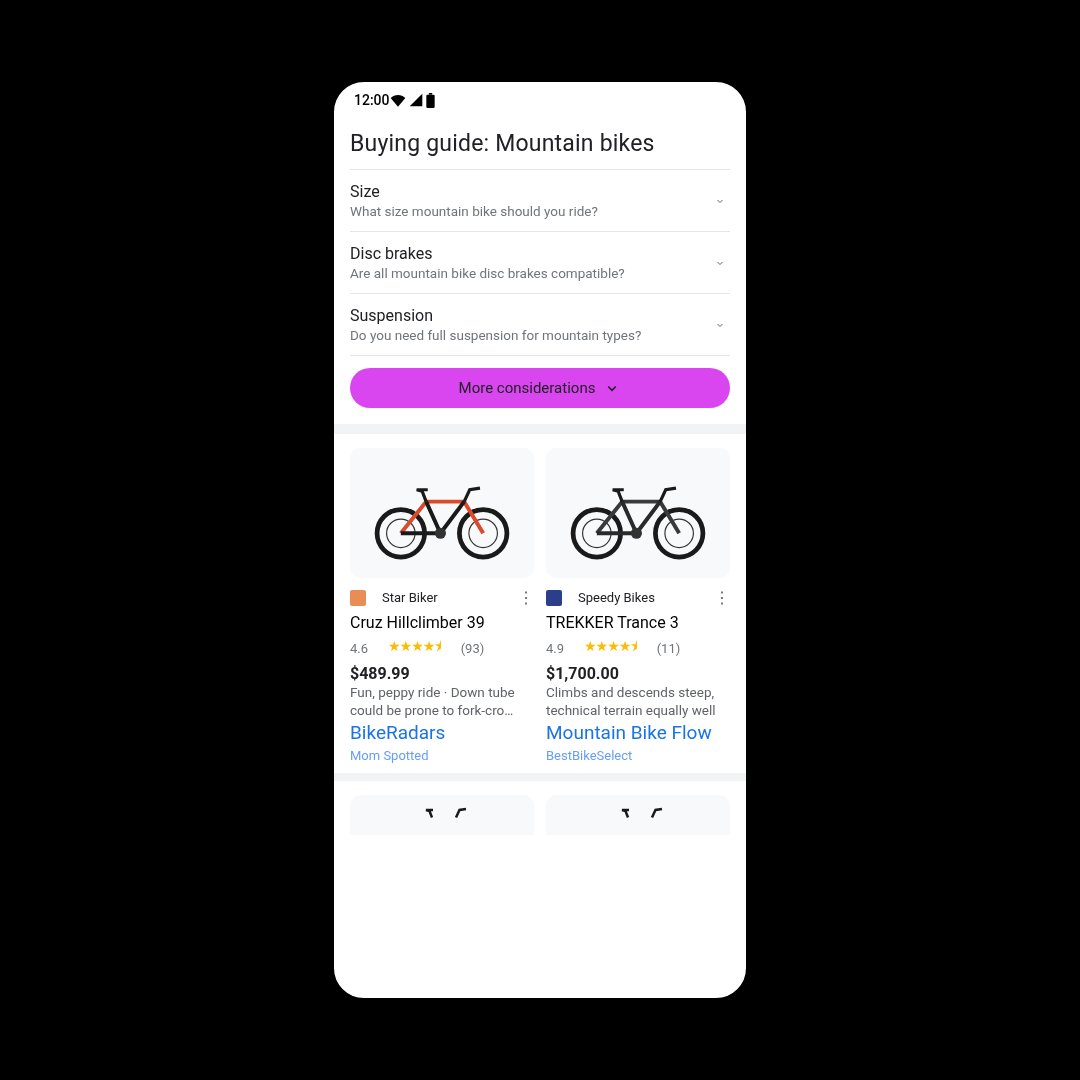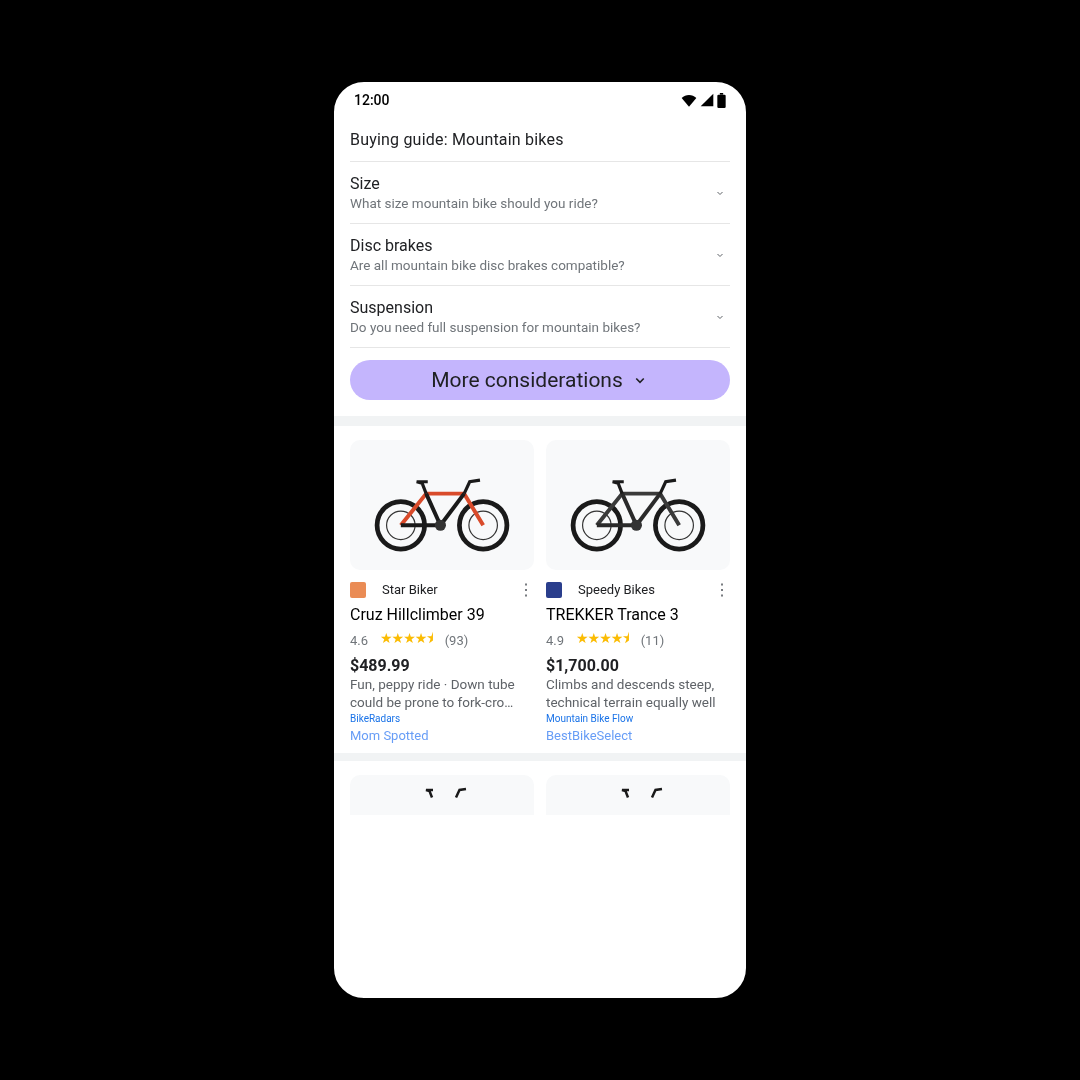--- a/index.html
+++ b/index.html
@@ -16,30 +16,29 @@
   width: 436px;
   height: 940px;
   background: #fff;
   border: 12px solid #000;
   border-radius: 42px;
   overflow: hidden;
   position: relative;
 }
 .status-bar {
   display: flex;
-  justify-content: space-between;
   align-items: center;
   padding: 10px 20px 2px 20px;
   font-size: 14px;
   font-weight: 500;
   color: #000;
 }
 .status-icons { display: flex; gap: 3px; align-items: center; }
 .page-title {
-  font-size: 16px;
+  font-size: 23px;
   color: #202124;
   padding: 20px 16px 12px 16px;
   font-weight: 400;
   letter-spacing: 0.2px;
 }
 .acc-list {
   border-top: 1px solid #e6e6e6;
   margin: 0 16px;
 }
 .acc-item {
@@ -50,27 +49,27 @@
   align-items: center;
   cursor: pointer;
   gap: 16px;
 }
 .acc-text { flex: 1; }
 .acc-title { font-size: 16px; color: #202124; margin-bottom: 2px; }
 .acc-sub { font-size: 13.5px; color: #70757a; }
 .chev { color: #5f6368; font-size: 18px; padding: 0 4px; }
 .more-btn {
   margin: 12px 16px 16px 16px;
-  background: #c4b5fd;
+  background: #d946ef;
   border-radius: 22px;
   height: 40px;
   display: flex;
   align-items: center;
   justify-content: center;
-  font-size: 21px;
+  font-size: 15px;
   color: #202124;
   cursor: pointer;
   gap: 8px;
 }
 .divider-thick { height: 10px; background: #f1f3f4; }
 .products {
   display: flex;
   gap: 12px;
   padding: 14px 16px 0 16px;
 }
@@ -88,25 +87,25 @@
 .seller-row {
   display: flex;
   align-items: center;
   gap: 16px;
   margin-bottom: 6px;
 }
 .seller-sq { width: 16px; height: 16px; border-radius: 2px; }
 .seller-name { font-size: 13px; color: #202124; flex: 1; }
 .menu-dots { color: #5f6368; font-size: 16px; cursor: pointer; }
 .prod-name { font-size: 16px; color: #000000; margin-bottom: 4px; }
-.rating-row { display: flex; align-items: center; gap: 12px; font-size: 13px; color: #70757a; margin-bottom: 4px; }
+.rating-row { display: flex; align-items: center; gap: 20px; font-size: 13px; color: #70757a; margin-bottom: 4px; }
 .stars { color: #fbbc04; letter-spacing: -1px; font-size: 14px; }
 .price { font-size: 16px; font-weight: 700; color: #202124; margin-bottom: 0; }
 .blurb { font-size: 13.5px; color: #5f6368; line-height: 1.35; margin-bottom: 2px; overflow: hidden; }
-.source-link { font-size: 10px; color: #1a73e8; margin-bottom: 4px; }
+.source-link { font-size: 19px; color: #1a73e8; margin-bottom: 4px; }
 .source-link2 { font-size: 13px; color: #4285f4; opacity: 0.8; }
 .products-row2 {
   display: flex;
   gap: 12px;
   padding: 14px 16px 0 16px;
 }
 .prod-img2 {
   flex: 1;
   height: 40px;
   background: #f8f9fa;
@@ -155,21 +154,21 @@
         <div class="acc-title">Disc brakes</div>
         <div class="acc-sub">Are all mountain bike disc brakes compatible?</div>
       </div>
       <svg class="chev" width="20" height="20" viewBox="0 0 24 24">
           <path d="M7 10l5 5 5-5" stroke="#5f6368" stroke-width="2" fill="none"></path>
         </svg>
     </div>
     <div class="acc-item">
       <div class="acc-text">
         <div class="acc-title">Suspension</div>
-        <div class="acc-sub">Do you need full suspension for mountain bikes?</div>
+        <div class="acc-sub">Do you need full suspension for mountain types?</div>
       </div>
       <svg class="chev" width="20" height="20" viewBox="0 0 24 24">
           <path d="M7 10l5 5 5-5" stroke="#5f6368" stroke-width="2" fill="none"></path>
         </svg>
     </div>
   </div>
 
   <div class="more-btn">
     <span>More considerations</span>
     <svg width="18" height="18" viewBox="0 0 24 24">

